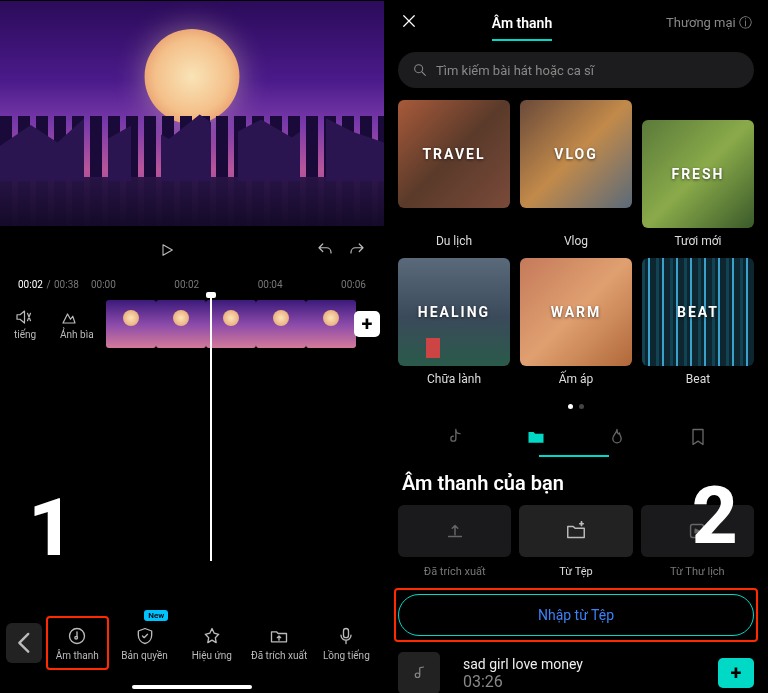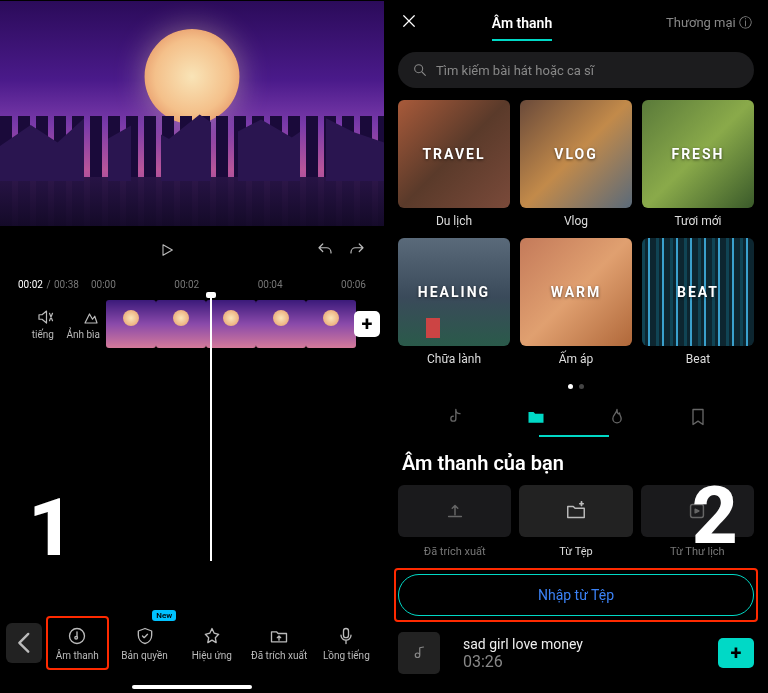--- a/index.html
+++ b/index.html
@@ -61,21 +61,21 @@
     display:flex; align-items:center; gap:1px; padding:0 18px; font-size:10px; color:#777; height:20px;
   }
   .time-current{color:#fff;}
   .time-dur{color:#777;}
   .ruler-marks{flex:1; display:flex; justify-content:space-between; margin-left:11px;}
 
   .timeline-track{
     position:relative; display:flex; align-items:center; gap:6px; padding:6px 14px; height:60px;
   }
   .track-btn{
-    display:flex; flex-direction:column; align-items:flex-end; justify-content:center;
+    display:flex; flex-direction:column; align-items:flex-start; justify-content:center;
     width:40px; height:48px; font-size:10px; color:#bbb; gap:3px;
   }
   .track-btn svg{width:18px;height:18px;}
   .clips{display:flex; gap:0; height:48px; position:relative; flex:1;}
   .clip{
     width:50px;height:48px;border-radius:3px;
     background:linear-gradient(180deg,#3b1a7a 0%,#8a4aaa 50%,#d47a9a 100%);
     position:relative; overflow:hidden;
   }
   .clip::after{content:"";position:absolute;top:10px;left:50%;transform:translateX(-50%);width:16px;height:16px;border-radius:50%;background:radial-gradient(circle,#f9e4b7,#e79a6a);}
@@ -103,21 +103,21 @@
     width:36px;height:40px;border-radius:6px;background:#222;
     display:flex;align-items:center;justify-content:center;color:#bbb;
   }
   .tool-item{
     display:flex;flex-direction:column;align-items:center;justify-content:center;
     width:64px;height:54px;color:#bbb;font-size:10px;gap:4px;position:relative;
   }
   .tool-item svg{width:20px;height:20px;}
   .tool-item.highlighted{border:2px solid #ff2a00;border-radius:4px;}
   .new-badge{
-    position:absolute; top:-6px; right:0;
+    position:absolute; top:-6px; right:8px;
     background:#00c2ff;color:#000;font-size:8px;padding:1px 4px;border-radius:3px;font-weight:600;
   }
   .home-bar{position:absolute;bottom:4px;left:50%;transform:translateX(-50%);width:120px;height:4px;background:#fff;border-radius:2px;}
 
   
   .r-header{
     display:flex;align-items:center;justify-content:space-between;
     height:46px;padding:0 16px;
   }
   .r-header-center{display:flex;gap:24px;font-size:14px;}
@@ -139,21 +139,21 @@
   }
   .cat-card .overlay{
     position:absolute;inset:0;display:flex;align-items:center;justify-content:center;
     font-size:14px;font-weight:700;letter-spacing:2px;color:#fff;text-shadow:0 1px 3px rgba(0,0,0,.6);
   }
   .cat-label-row{display:flex;gap:10px;padding:6px 14px 10px;}
   .cat-label{flex:1;text-align:center;font-size:12px;color:#ddd;}
 
   .bg-travel{background:linear-gradient(135deg,#a85a3a,#5a3a2a,#7a4a3a);}
   .bg-vlog{background:linear-gradient(135deg,#6a4a3a,#c28a4a,#5a6a7a);}
-  .bg-fresh{background:linear-gradient(135deg,#5a7a3a,#8aaa4a,#3a5a2a);}
+  .bg-fresh{background:linear-gradient(135deg,#5a7a3a,#8aaa4a,#3a5a2a);margin-top:20px;}
   .bg-healing{background:linear-gradient(180deg,#5a6a7a 0%,#3a4a5a 55%,#2a5a4a 100%);}
   .bg-healing::after{content:"";position:absolute;bottom:8px;left:28px;width:14px;height:20px;background:#c44;}
   .bg-warm{background:linear-gradient(135deg,#c47a5a,#e0a070,#b0683a);}
   .bg-beat{background:repeating-linear-gradient(90deg,#104454 0 3px,#0d2630 3px 6px,#3aa0cc 6px 8px,#0d2630 8px 14px);}
 
   .dots{display:flex;gap:6px;justify-content:center;padding:8px 0 6px;}
   .dot{width:5px;height:5px;border-radius:50%;background:#444;}
   .dot.active{background:#fff;}
 
   .src-tabs{display:flex;justify-content:space-around;padding:8px 30px 6px;position:relative;}

